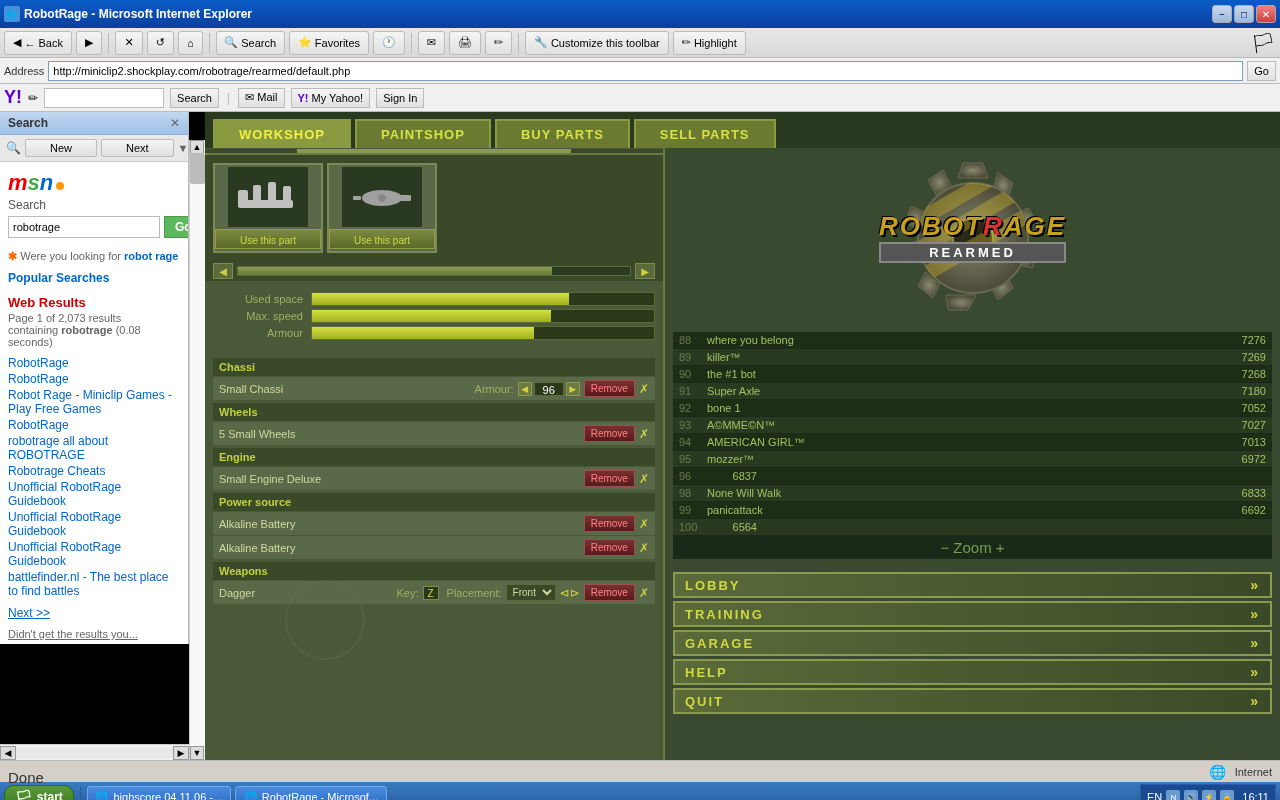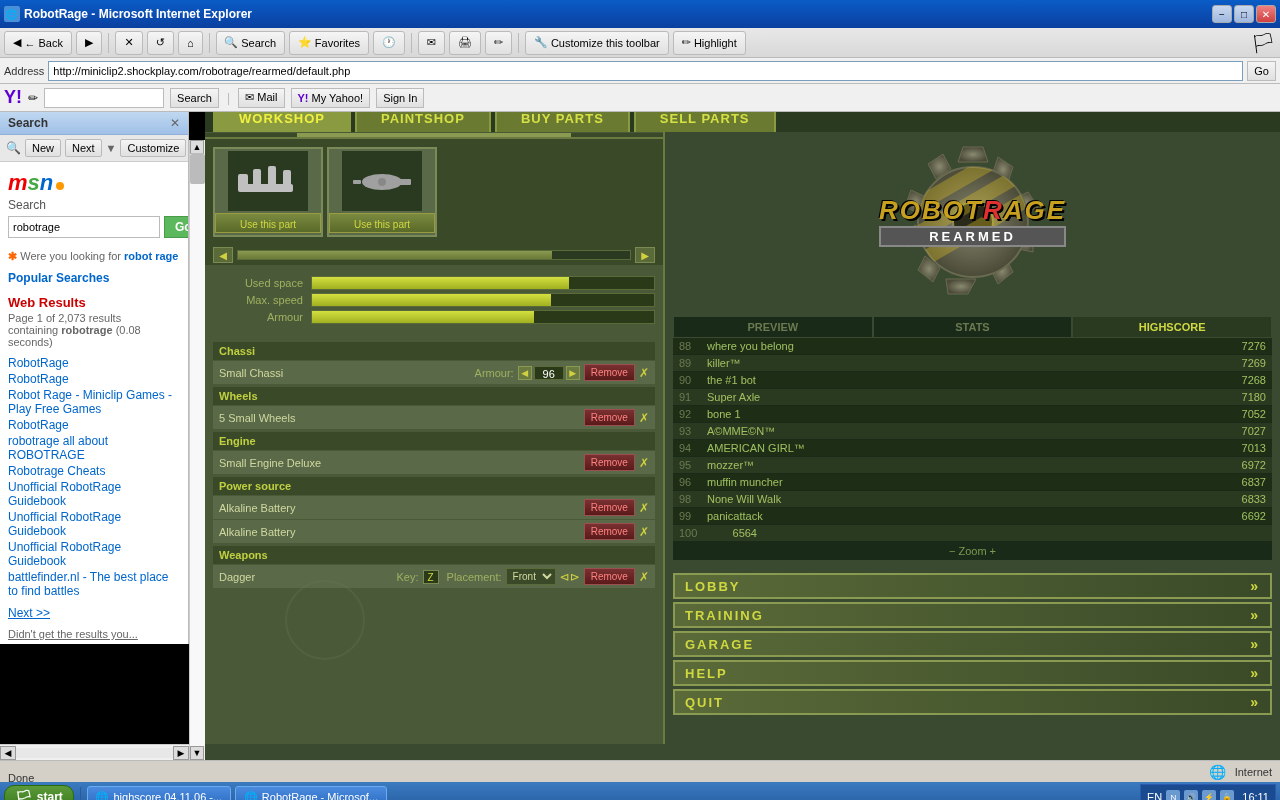--- a/index.html
+++ b/index.html
@@ -99,21 +99,21 @@
       display: flex; align-items: center; justify-content: space-between;
       border-bottom: 1px solid #90b0d8;
     }
     .sidebar-header-title { font-size: 12px; font-weight: bold; color: #333; }
     .sidebar-close { font-size: 12px; cursor: pointer; color: #666; }
     .sidebar-toolbar {
       display: flex; align-items: center; gap: 4px; padding: 4px 6px;
       background: #e8e8e8; border-bottom: 1px solid #ccc;
     }
     .sidebar-toolbar-btn {
-      font-size: 11px; padding: 2px 6px;
+      font-size: 11px; padding: 2px 24px;
       background: linear-gradient(to bottom, #f5f5f5, #e0e0e0);
       border: 1px solid #bbb; cursor: pointer; border-radius: 2px;
     }
     .msn-box {
       padding: 8px;
     }
     .msn-search-label { font-size: 12px; color: #555; }
     .msn-search-row { display: flex; gap: 4px; margin-top: 4px; }
     .msn-search-input { flex: 1; height: 22px; border: 1px solid #bbb; padding: 0 4px; font-size: 11px; }
     .msn-go-btn {
@@ -133,21 +133,21 @@
     .game-area {
       flex: 1;
       background: #3a4a30;
       position: relative;
       overflow: hidden;
     }
 
     
     .game-tabs {
       display: flex; background: #2a3a20;
-      height: 20px; align-items: flex-end;
+      height: 36px; align-items: flex-end;
       padding: 0 8px;
       gap: 4px;
     }
     .game-tab {
       padding: 6px 24px; font-size: 13px; font-weight: bold;
       background: #6a7a30; color: #d4e044; border: 2px solid #8a9a40;
       border-bottom: none; cursor: pointer; text-transform: uppercase;
       letter-spacing: 1px;
     }
     .game-tab.active { background: #8a9a40; color: #f0f040; }
@@ -280,21 +280,21 @@
     .hs-row {
       display: flex; padding: 2px 6px; align-items: center;
       border-bottom: 1px solid #1a2a18;
     }
     .hs-row:nth-child(odd) { background: #1e2e16; }
     .hs-num { width: 28px; font-size: 11px; color: #6a7a50; }
     .hs-name { flex: 1; font-size: 11px; color: #a0c060; }
     .hs-score { width: 50px; text-align: right; font-size: 11px; color: #a0c060; }
     .hs-zoom {
       text-align: center; padding: 3px; background: #1a2a18;
-      font-size: 11px; color: #7a9a50; cursor: pointer;
+      font-size: 15px; color: #7a9a50; cursor: pointer;
     }
 
     
     .action-btns {
       padding: 6px 8px;
     }
     .action-btn {
       display: flex; align-items: center; justify-content: space-between;
       width: 100%; height: 26px; margin: 3px 0;
       background: linear-gradient(to right, #5a6a38, #3a4a28);
@@ -304,21 +304,21 @@
       text-transform: uppercase; letter-spacing: 2px;
     }
     .action-btn-arrow { color: #d0d840; font-size: 14px; }
 
     
     .status-bar {
       height: 22px; background: #d4d0c8;
       display: flex; align-items: center; padding: 0 8px;
       border-top: 1px solid #bbb; gap: 8px;
     }
-    .status-text { font-size: 11px; color: #333; flex: 1; margin-top: 12px; }
+    .status-text { font-size: 15px; color: #333; flex: 1; margin-top: 12px; }
     .status-right { display: flex; align-items: center; gap: 8px; font-size: 11px; }
     .internet-zone { font-size: 11px; color: #333; }
 
     
     .taskbar {
       height: 30px; background: linear-gradient(to bottom, #3a7abf, #245a9f);
       display: flex; align-items: center; padding: 0 4px; gap: 4px;
     }
     .start-btn {
       height: 24px; padding: 0 10px;
@@ -720,25 +720,20 @@
             </g>
           </svg>
 
           <div class="logo-text">
             <div style="font-size:26px;font-weight:900;color:#c8a020;text-shadow:2px 2px 0 #000,-1px -1px 0 #000;font-style:italic;letter-spacing:2px;line-height:1;">ROBOT<span style="color:#e03030;">R</span><span style="color:#c8a020;">AGE</span></div>
             <div style="font-size:13px;font-weight:900;color:white;background:#555;padding:1px 10px;border:2px solid #888;margin-top:3px;letter-spacing:3px;">REARMED</div>
           </div>
         </div>
 
         <div class="highscore-area">
-          <div class="hs-header" id="hs-tabs">
-              <div class="hs-tab">PREVIEW</div>
-              <div class="hs-tab">STATS</div>
-              <div class="hs-tab active">HIGHSCORE</div>
-            </div>
           <div id="hs-rows">
               <div class="hs-row">
     <span class="hs-num">88</span>
     <span class="hs-name">where you belong</span>
     <span class="hs-score">7276</span>
   </div>
               <div class="hs-row">
     <span class="hs-num">89</span>
     <span class="hs-name">killer™</span>
     <span class="hs-score">7269</span>
@@ -768,21 +763,20 @@
     <span class="hs-name">AMERICAN GIRL™</span>
     <span class="hs-score">7013</span>
   </div>
               <div class="hs-row">
     <span class="hs-num">95</span>
     <span class="hs-name">mozzer™</span>
     <span class="hs-score">6972</span>
   </div>
               <div class="hs-row">
     <span class="hs-num">96</span>
-    <span class="hs-name">muffin muncher</span>
     <span class="hs-score">6837</span>
   </div>
               <div class="hs-row">
     <span class="hs-num">98</span>
     <span class="hs-name">None Will Walk</span>
     <span class="hs-score">6833</span>
   </div>
               <div class="hs-row">
     <span class="hs-num">99</span>
     <span class="hs-name">panicattack</span>

